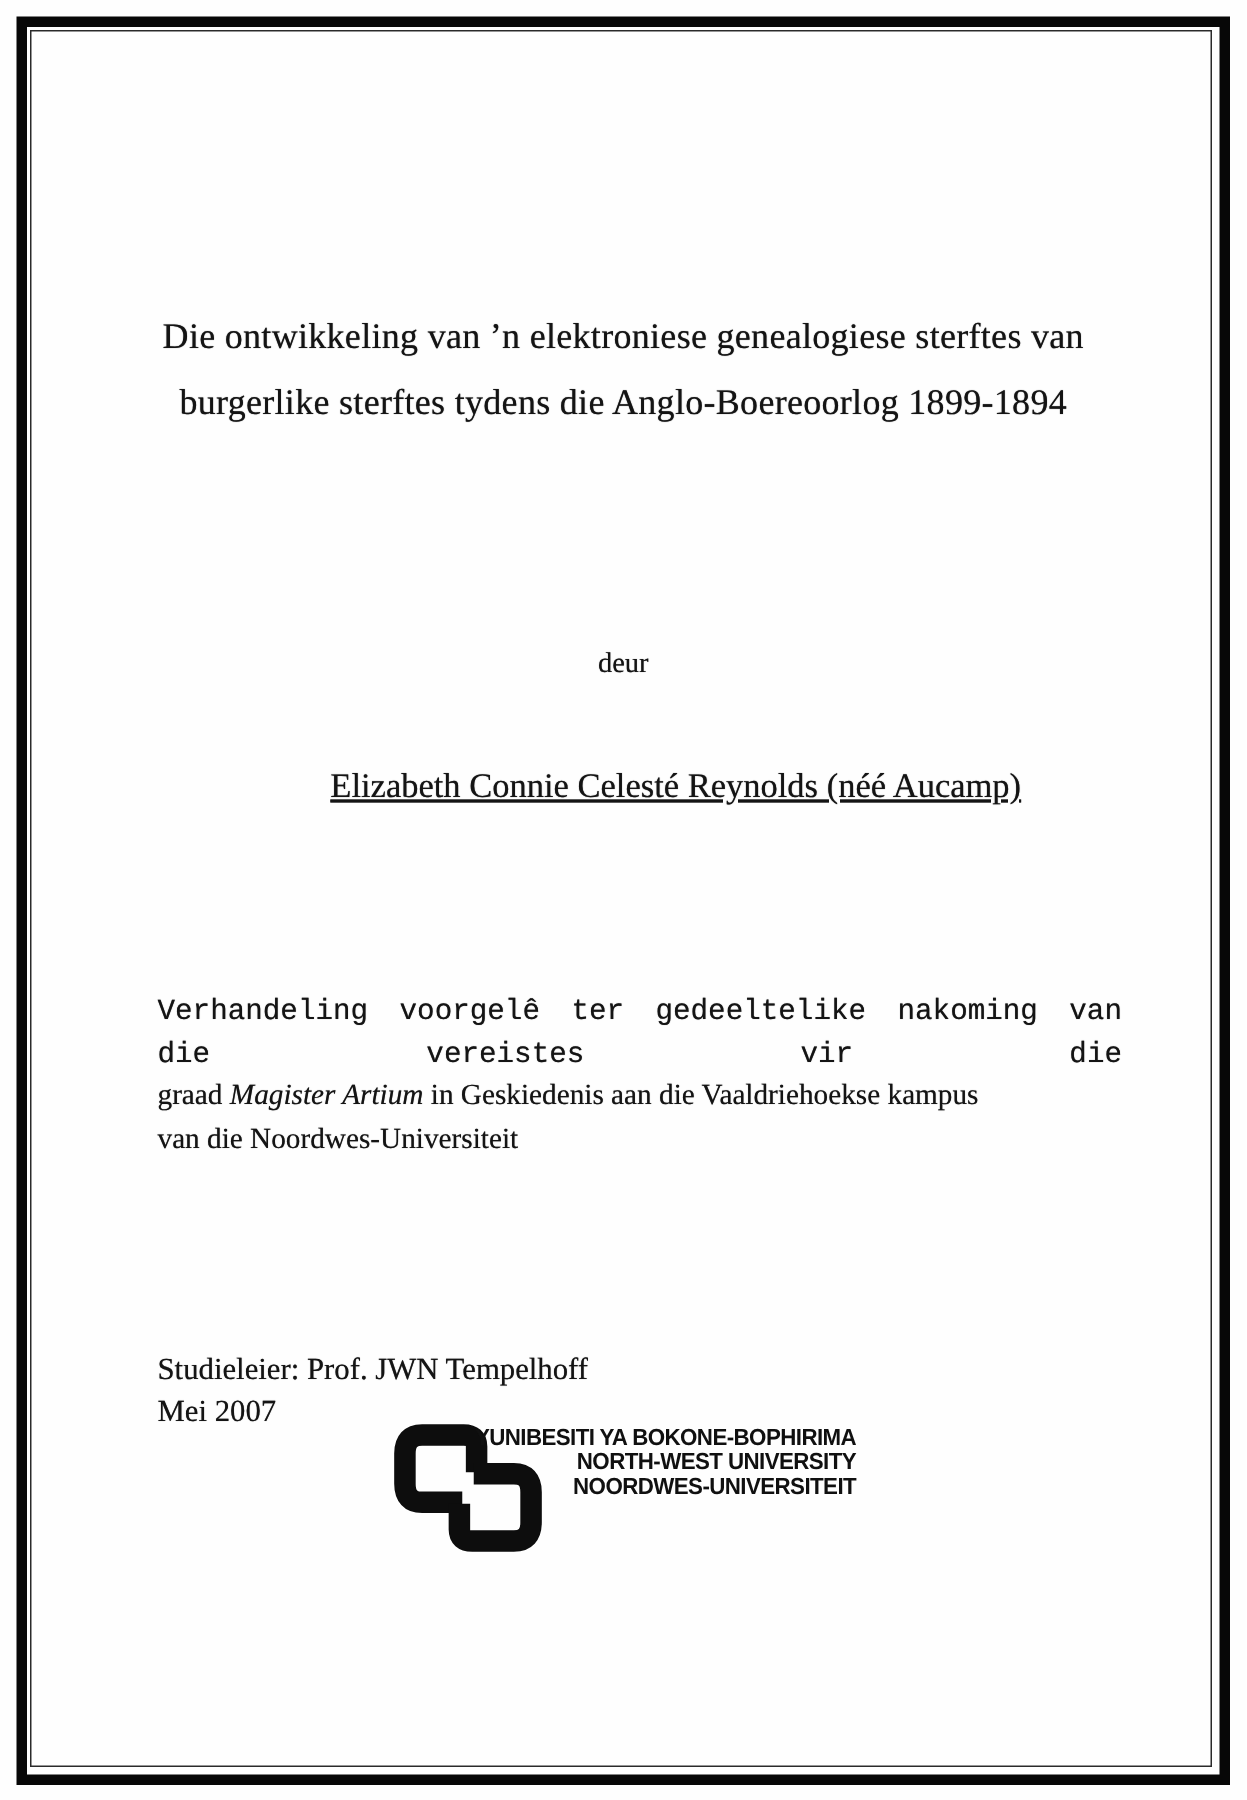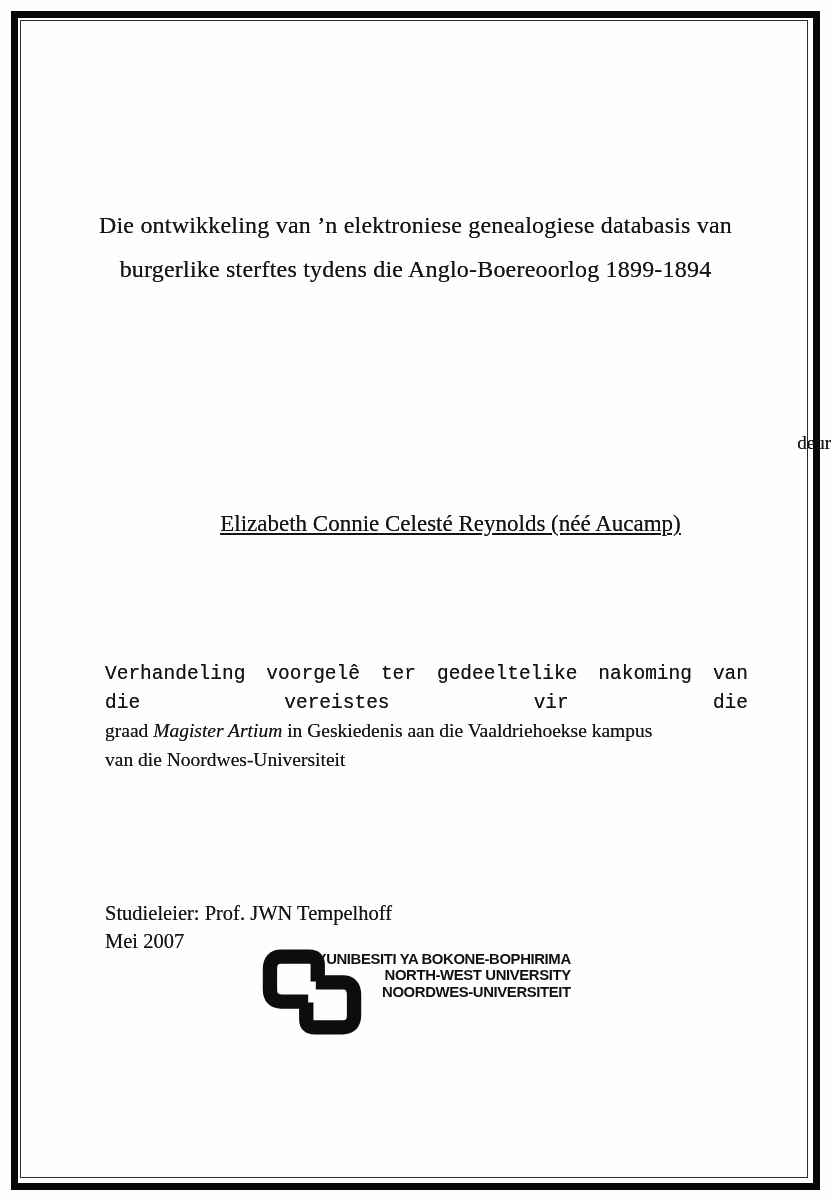--- a/index.html
+++ b/index.html
@@ -31,21 +31,21 @@
     top: 203px; left: 30px; right: 30px;
     text-align: center;
     font-size: 24px;
     line-height: 44px;
     letter-spacing: 0.2px;
     text-shadow: 0 0 0.6px rgba(10,10,10,0.75);
   }
   .byline-label {
     position: absolute;
     top: 429px; left: 0; right: 0;
-    text-align: right;
+    text-align: center;
     font-size: 19px;
     line-height: 27px;
     text-shadow: 0 0 0.5px rgba(10,10,10,0.7);
   }
   .author-name {
     position: absolute;
     top: 508px; left: 70px; right: 0;
     text-align: center;
     font-size: 23px;
     line-height: 32px;
@@ -100,21 +100,21 @@
 </style>
 </head>
 <body>
 
 <div class="scan">
 
   <div class="frame-outer"></div>
   <div class="frame-inner"></div>
 
   <div class="thesis-title">
-    <div>Die ontwikkeling van ’n elektroniese genealogiese databasis van</div>
+    <div>Die ontwikkeling van ’n elektroniese genealogiese sterftes van</div>
     <div>burgerlike sterftes tydens die Anglo-Boereoorlog 1899-1894</div>
   </div>
 
   <div class="byline-label">deur</div>
 
   <div class="author-name">Elizabeth Connie Celesté Reynolds (néé Aucamp)</div>
 
   <div class="statement">
     <div class="just">Verhandeling voorgelê ter gedeeltelike nakoming van die vereistes vir die</div>
     <div><span>graad </span><em>Magister Artium</em><span> in Geskiedenis aan die Vaaldriehoekse kampus</span></div>

